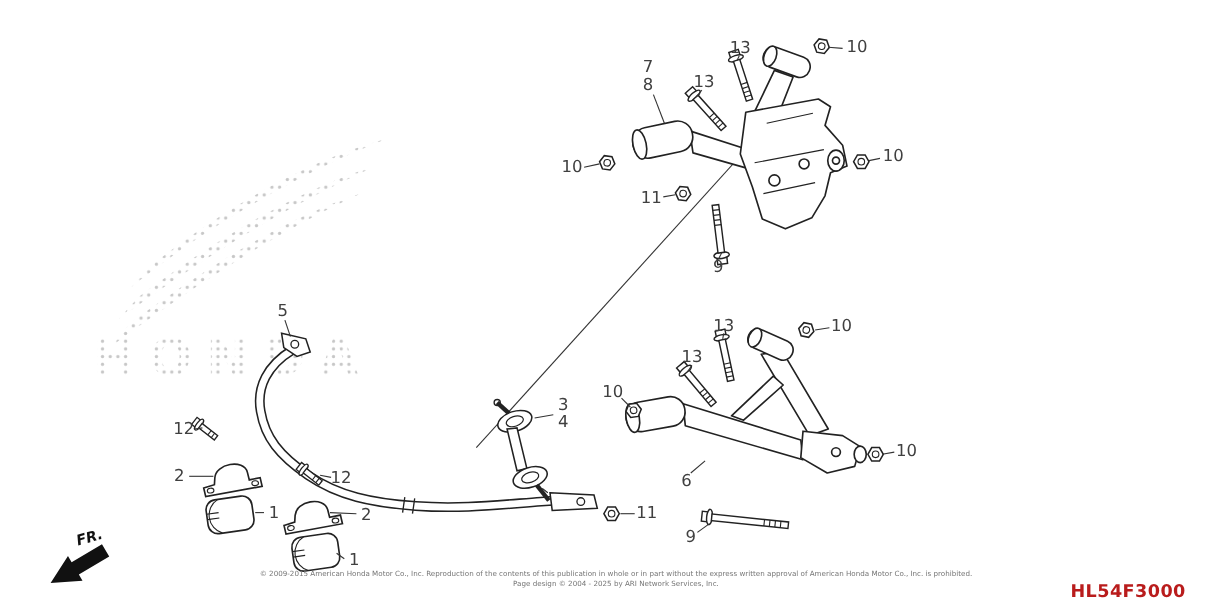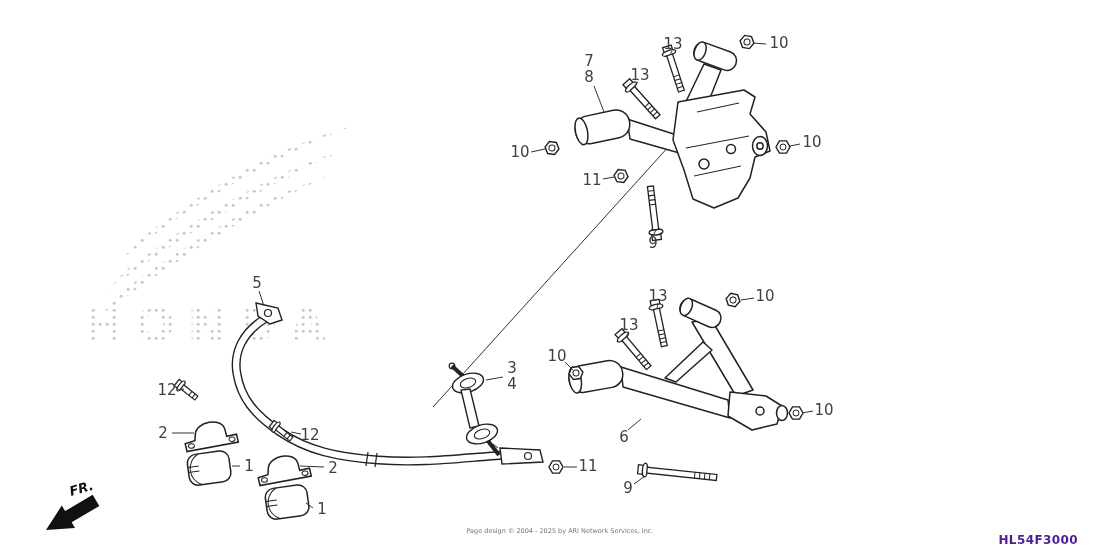--- a/index.html
+++ b/index.html
@@ -1,20 +1,20 @@
 <!DOCTYPE html>
 <html><head>
 <meta charset="utf-8">
 <style>
   html,body{margin:0;padding:0;background:#fff;}
   .stage{position:relative;width:1120px;height:560px;background:#fff;
          font-family:"DejaVu Sans",sans-serif;overflow:hidden;}
   svg.canvas{position:absolute;left:0;top:0;}
   .callout{position:absolute;transform:translate(-50%,-50%);font-size:15px;color:#404040;line-height:1;}
-  .code{position:absolute;right:42px;bottom:13px;font-size:12px;font-weight:600;color:#4c1d95;letter-spacing:.4px;}
+  .code{position:absolute;right:42px;bottom:13px;font-size:16px;font-weight:600;color:#b91c1c;letter-spacing:.4px;}
   .footer{position:absolute;left:0;right:0;bottom:24px;text-align:center;font-size:6.5px;color:#767676;line-height:1.35;}
 </style>
 </head>
 <body>
 
 <div class="stage">
 
   <svg class="canvas" width="1120" height="560" viewBox="0 0 1120 560">
     <defs>
       <pattern id="dots" width="7" height="7" patternUnits="userSpaceOnUse">
@@ -218,17 +218,18 @@
       <span class="callout" style="left: 512px; top: 384px;">4</span>
       <span class="callout" style="left: 167px; top: 390px;">12</span>
       <span class="callout" style="left: 163px; top: 433px;">2</span>
       <span class="callout" style="left: 249px; top: 466px;">1</span>
       <span class="callout" style="left: 310px; top: 435px;">12</span>
       <span class="callout" style="left: 333px; top: 468px;">2</span>
       <span class="callout" style="left: 322px; top: 509px;">1</span>
     </div>
 
   <div class="footer">
+    <div>© 2009-2015 American Honda Motor Co., Inc. Reproduction of the contents of this publication in whole or in part without the express written approval of American Honda Motor Co., Inc. is prohibited.</div>
     <div>Page design © 2004 - 2025 by ARI Network Services, Inc.</div>
   </div>
 
   <div class="code">HL54F3000</div>
 </div>
 
 </body></html>

